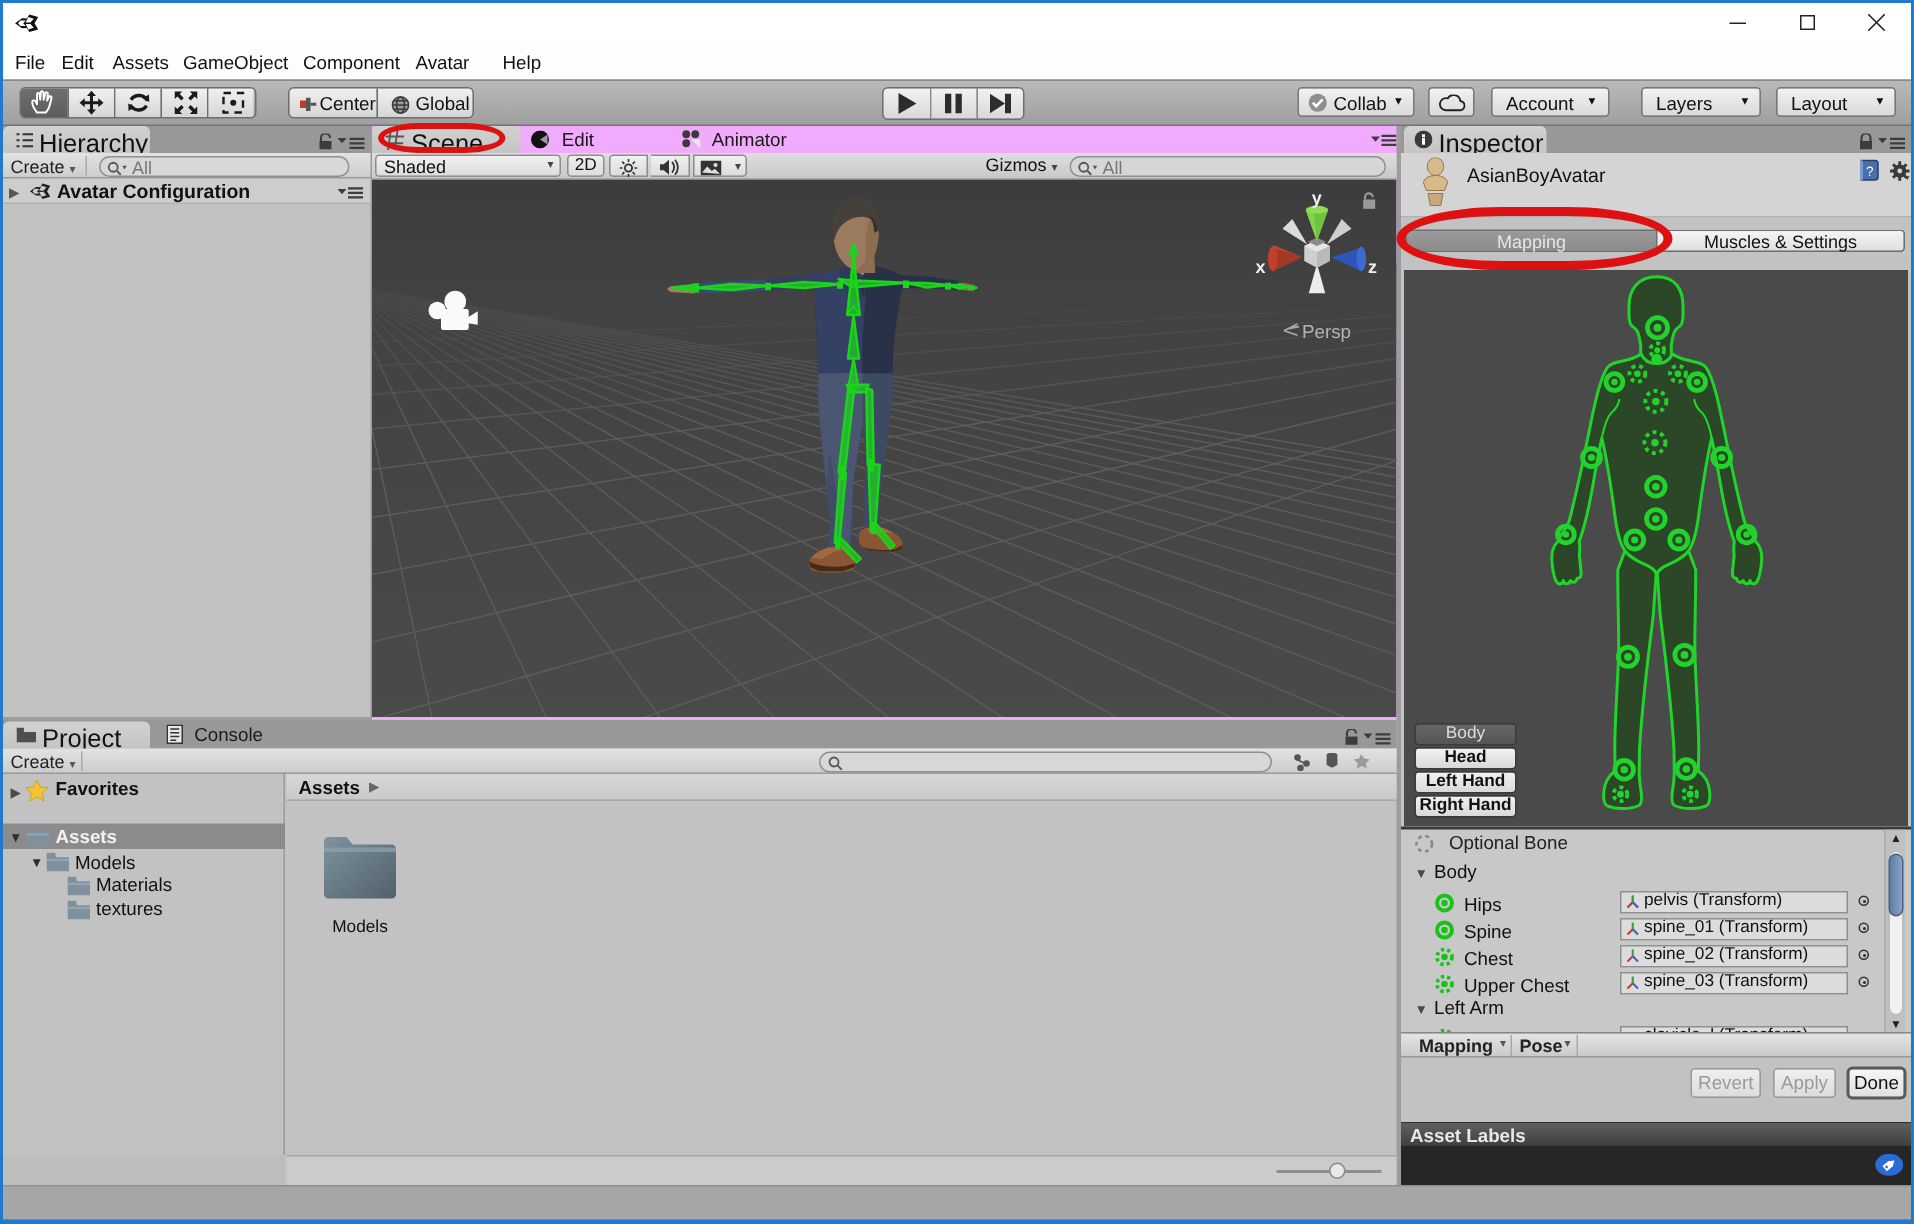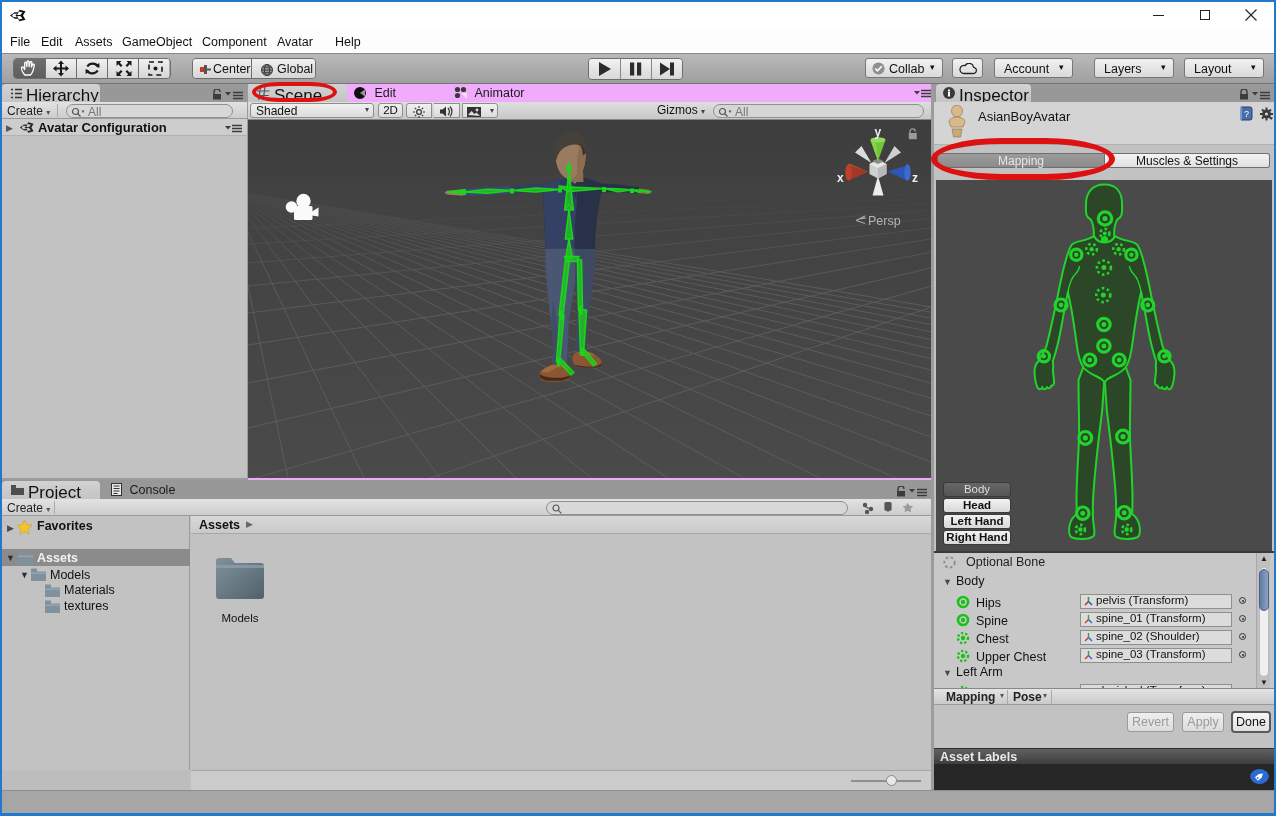--- a/index.html
+++ b/index.html
@@ -725,21 +725,21 @@
           <circle cx="7" cy="7" r="5" fill="none" stroke="#19c219" stroke-width="2.4" stroke-dasharray="2.2 2"></circle>
           <circle cx="7" cy="7" r="2.2" fill="#19c219"></circle>
         </svg>
         <span class="n">Chest</span>
         <span class="f">
           <svg width="11" height="11" viewBox="0 0 11 11">
             <path d="M5.5 1v4.5" stroke="#3aa03a" stroke-width="1.4"></path>
             <path d="M5.5 5.5L2 9" stroke="#c04030" stroke-width="1.4"></path>
             <path d="M5.5 5.5L9 9" stroke="#4060c0" stroke-width="1.4"></path>
           </svg>
-          <i>spine_02 (Shoulder)</i>
+          <i>spine_02 (Transform)</i>
         </span>
         <b class="t"></b>
       </div>
     <div class="abs bonerow" style="top:95px">
         <svg class="r" width="14" height="14" viewBox="0 0 14 14">
           <circle cx="7" cy="7" r="5" fill="none" stroke="#19c219" stroke-width="2.4" stroke-dasharray="2.2 2"></circle>
           <circle cx="7" cy="7" r="2.2" fill="#19c219"></circle>
         </svg>
         <span class="n">Upper Chest</span>
         <span class="f">

